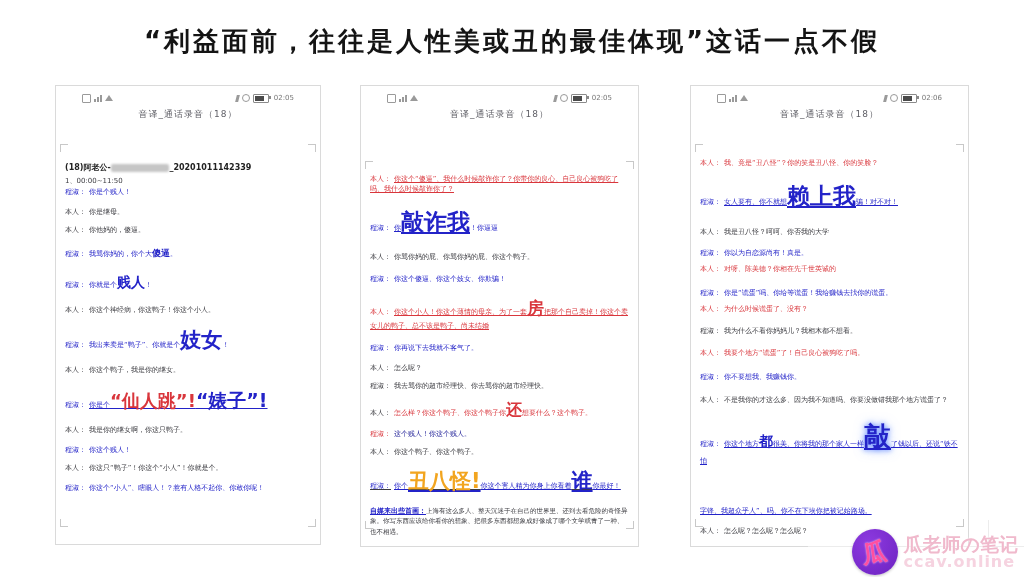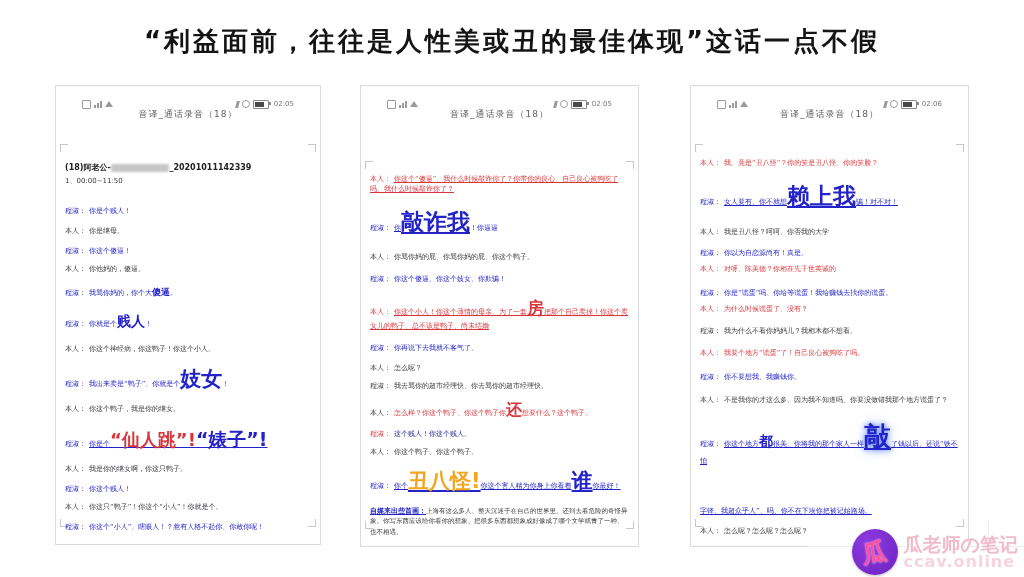--- a/index.html
+++ b/index.html
@@ -5,21 +5,21 @@
   html,body{margin:0;padding:0;background:#fff;}
   .page{position:relative;width:1024px;height:577px;background:#fff;overflow:hidden;
         font-family:"DejaVu Sans","Liberation Sans",sans-serif;}
   .main-title{position:absolute;left:0;top:24px;width:100%;text-align:center;
         font-size:26px;font-weight:800;letter-spacing:3px;color:#141414;}
   
   .panel{position:absolute;background:#fff;border:1px solid #dadada;box-sizing:border-box;}
   .p1{left:55px;top:85px;width:266px;height:460px;}
   .p2{left:360px;top:85px;width:279px;height:462px;}
   .p3{left:690px;top:85px;width:279px;height:462px;}
-  .statusbar{position:absolute;left:0;top:12px;width:100%;height:12px;display:flex;
+  .statusbar{position:absolute;left:0;top:6px;width:100%;height:12px;display:flex;
         justify-content:space-between;align-items:center;padding:0 26px;box-sizing:border-box;}
   .sb-left,.sb-right{display:flex;align-items:center;gap:3px;}
   .ic-app{width:7px;height:7px;border:1px solid #9a9a9a;border-radius:1px;}
   .ic-signal{display:flex;align-items:flex-end;gap:1px;}
   .ic-signal i{display:block;width:2px;background:#9a9a9a;}
   .ic-signal i:nth-child(1){height:3px}.ic-signal i:nth-child(2){height:5px}.ic-signal i:nth-child(3){height:7px}
   .ic-wifi{width:0;height:0;border-left:4px solid transparent;border-right:4px solid transparent;border-bottom:6px solid #9a9a9a;}
   .ic-flash{width:3px;height:7px;background:#9a9a9a;transform:skewX(-14deg);}
   .ic-alarm{width:6px;height:6px;border:1px solid #9a9a9a;border-radius:50%;}
   .ic-batt{position:relative;width:14px;height:7px;border:1px solid #8a8a8a;border-radius:1px;}
@@ -86,23 +86,22 @@
       </span>
     </div>
     <div class="doc-title">音译_通话录音（18）</div>
     <div class="crop tl"></div>
     <div class="crop tr"></div>
     <div class="crop bl"></div>
     <div class="crop br"></div>
     <div class="doc-body" style="padding-top:76px;">
         <div class="line"><span class="c-black b fname">(18)阿老公-</span><span class="redact">##########</span><span class="c-black b fname">_20201011142339</span></div>
         <div class="line" style="margin-top: 2px;"><span class="c-black">1、00:00~11:50</span></div>
-        <div class="line" style="margin-top: 20px;"><span class="lbl c-blue">程淑：</span><span class="c-blue">你是个贱人！</span></div>
+        <div class="line" style="margin-top: 1px;"><span class="lbl c-blue">程淑：</span><span class="c-blue">你是个贱人！</span></div>
         <div class="line" style="margin-top: 10px;"><span class="lbl c-black">本人：</span><span class="c-black">你是继母。</span></div>
-        <div class="line" style="margin-top: 10px;"><span class="lbl c-blue">程淑：</span><span class="c-blue">你这个傻逼！</span></div>
         <div class="line" style="margin-top: 8px;"><span class="lbl c-black">本人：</span><span class="c-black">你他妈的，傻逼。</span></div>
         <div class="line" style="margin-top: 12px;"><span class="lbl c-blue">程淑：</span><span class="c-blue">我骂你妈的，你个大</span><span class="c-blue b" style="font-size: 9px;">傻逼</span><span class="c-blue">。</span></div>
         <div class="line" style="margin-top: 12px;"><span class="lbl c-blue">程淑：</span><span class="c-blue">你就是个</span><span class="c-blue b" style="font-size: 14px;">贱人</span><span class="c-blue">！</span></div>
         <div class="line" style="margin-top: 12px;"><span class="lbl c-black">本人：</span><span class="c-black">你这个神经病，你这鸭子！你这个小人。</span></div>
         <div class="line" style="margin-top: 10px;"><span class="lbl c-blue">程淑：</span><span class="c-blue">我出来卖是“鸭子”、你就是个</span><span class="c-blue b" style="font-size: 21px;">妓女</span><span class="c-blue">！</span></div>
         <div class="line" style="margin-top: 10px;"><span class="lbl c-black">本人：</span><span class="c-black">你这个鸭子，我是你的继女。</span></div>
         <div class="line" style="margin-top: 12px;"><span class="lbl c-blue">程淑：</span><span class="c-blue u">你是个</span><span class="c-red b ub" style="font-size: 18px;">“仙人跳”!</span><span class="c-blue b u" style="font-size: 19px;">“婊子”!</span></div>
         <div class="line" style="margin-top: 10px;"><span class="lbl c-black">本人：</span><span class="c-black">我是你的继女啊，你这只鸭子。</span></div>
         <div class="line" style="margin-top: 10px;"><span class="lbl c-blue">程淑：</span><span class="c-blue">你这个贱人！</span></div>
         <div class="line" style="margin-top: 8px;"><span class="lbl c-black">本人：</span><span class="c-black">你这只“鸭子”！你这个“小人”！你就是个。</span></div>
@@ -140,21 +139,21 @@
         <div class="line" style="margin-top: 12px;"><span class="lbl c-blue">程淑：</span><span class="c-blue u">你</span><span class="c-blue b u" style="font-size: 23px;">敲诈我</span><span class="c-blue">！</span><span class="c-blue">你逼逼</span></div>
         <div class="line" style="margin-top: 12px;"><span class="lbl c-black">本人：</span><span class="c-black">你骂你妈的屁、你骂你妈的屁、你这个鸭子。</span></div>
         <div class="line" style="margin-top: 12px;"><span class="lbl c-blue">程淑：</span><span class="c-blue">你这个傻逼、你这个妓女、你欺骗！</span></div>
         <div class="line" style="margin-top: 12px;"><span class="lbl c-red">本人：</span><span class="c-red u">你这个小人！你这个薄情的母亲、为了一套</span><span class="c-red b u" style="font-size: 17px;">房</span><span class="c-red u">把那个自己卖掉！你这个卖女儿的鸭子、总不该是鸭子、尚未结婚</span></div>
         <div class="line" style="margin-top: 12px;"><span class="lbl c-blue">程淑：</span><span class="c-blue">你再说下去我就不客气了。</span></div>
         <div class="line" style="margin-top: 10px;"><span class="lbl c-black">本人：</span><span class="c-black">怎么呢？</span></div>
         <div class="line" style="margin-top: 8px;"><span class="lbl c-black">程淑：</span><span class="c-black">我去骂你的超市经理快、你去骂你的超市经理快。</span></div>
         <div class="line" style="margin-top: 7px;"><span class="lbl c-black">本人：</span><span class="c-red">怎么样？你这个鸭子、你这个鸭子你</span><span class="c-red b" style="font-size: 16px;">还</span><span class="c-red">想要什么？这个鸭子。</span></div>
         <div class="line" style="margin-top: 8px;"><span class="lbl c-red">程淑：</span><span class="c-dkblue">这个贱人！你这个贱人。</span></div>
         <div class="line" style="margin-top: 8px;"><span class="lbl c-black">本人：</span><span class="c-black">你这个鸭子、你这个鸭子。</span></div>
-        <div class="line" style="margin-top: 8px;"><span class="lbl c-blue">程淑：</span><span class="c-blue u">你个</span><span class="c-orange b ub" style="font-size: 21px;">丑八怪!</span><span class="c-blue u">你这个害人精为你身上你看着</span><span class="c-blue b u" style="font-size: 21px;">谁</span><span class="c-blue u">你最好！</span></div>
+        <div class="line" style="margin-top: 8px; text-decoration: underline;"><span class="lbl c-blue">程淑：</span><span class="c-blue u">你个</span><span class="c-orange b ub" style="font-size: 21px;">丑八怪!</span><span class="c-blue u">你这个害人精为你身上你看着</span><span class="c-blue b u" style="font-size: 21px;">谁</span><span class="c-blue u">你最好！</span></div>
         <div class="line" style="margin-top: 10px;"><span class="c-blue b u">自媒来出些首画：</span><span class="c-black" style="font-size: 6.5px;">上海有这么多人、整天沉迷于在自己的世界里、还到去看危险的奇怪异象。你写东西应该给你看你的想象、把很多东西都想象成好像成了哪个文学或青了一种、也不相遇。</span></div>
       </div>
   </div>
 
   <div class="panel p3" style="--ct:58px;--cb:433px;">
     <div class="statusbar">
       <span class="sb-left">
         <span class="ic-app"></span>
         <span class="ic-signal">
             <i></i>

